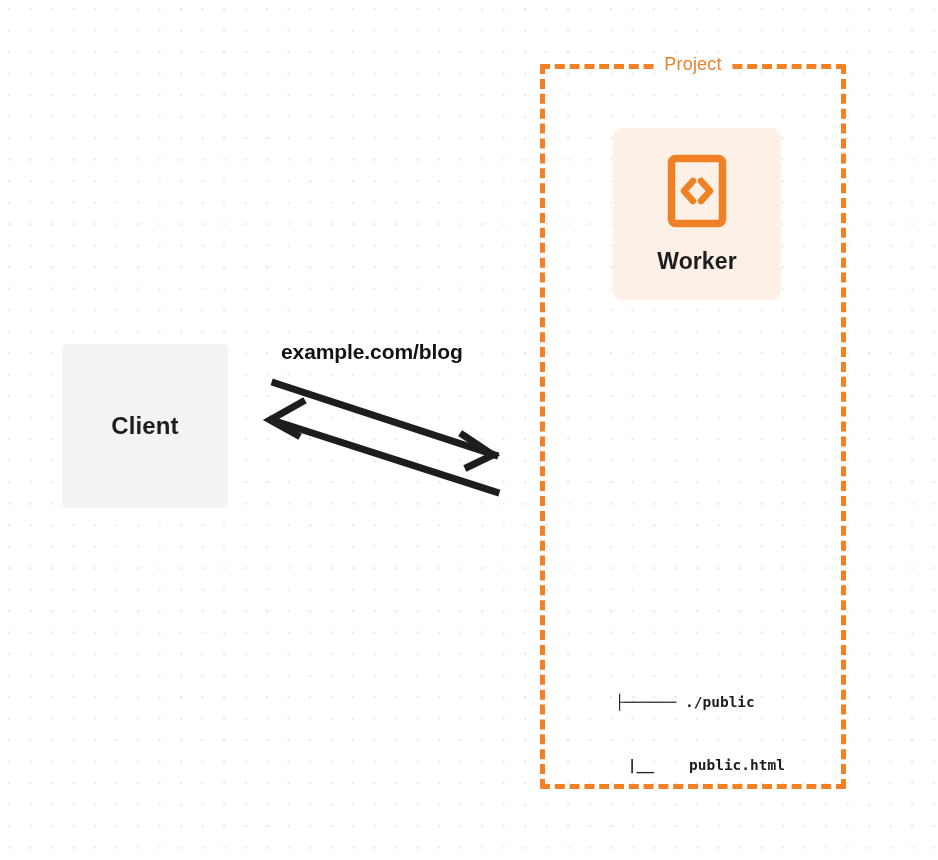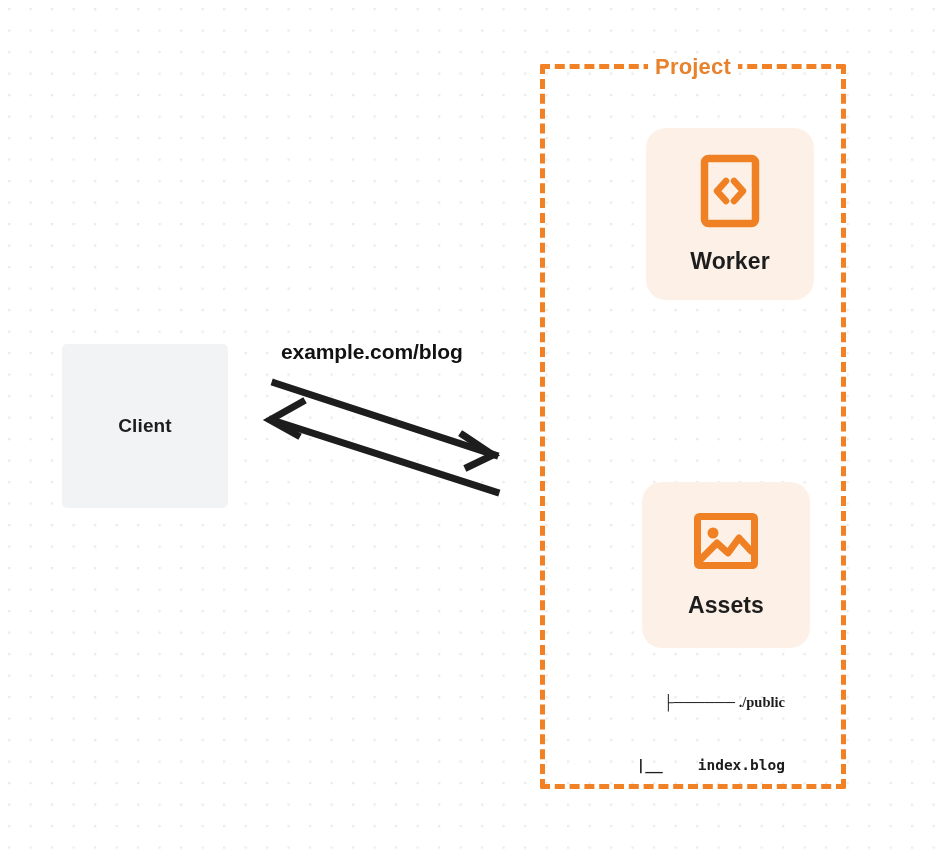--- a/index.html
+++ b/index.html
@@ -32,21 +32,21 @@
     top: 344px;
     width: 166px;
     height: 164px;
     background-color: #f2f3f4;
     border-radius: 5px;
     display: flex;
     align-items: center;
     justify-content: center;
   }
   #client-node .node-label {
-    font-size: 19px;
+    font-size: 24px;
     font-weight: bold;
     color: #1d1d1d;
     letter-spacing: 0.1px;
   }
 
   
   #connector-group {
     position: absolute;
     left: 250px;
     top: 360px;
@@ -75,37 +75,36 @@
     border: 5px dashed #f28024;
     border-radius: 2px;
   }
   #project-title {
     position: absolute;
     left: 50%;
     top: -15px;
     transform: translateX(-50%);
     background-color: #ffffff;
     padding: 0 7px;
-    font-size: 22px;
-    font-weight: bold;
+    font-size: 18px;
+    font-weight: normal;
     color: #e8822d;
     letter-spacing: 0.2px;
     white-space: nowrap;
   }
 
   
   .service-card {
     position: absolute;
     background-color: #fdf1e7;
-    border-radius: 20px;
+    border-radius: 9px;
     display: flex;
     flex-direction: column;
     align-items: center;
     justify-content: center;
-    margin-left: 33px;
   }
   #worker-card {
     left: 613px;
     top: 128px;
     width: 168px;
     height: 172px;
   }
   #assets-card {
     left: 609px;
     top: 482px;
@@ -137,22 +136,21 @@
     font-weight: bold;
     line-height: 21px;
     color: #1d1d1d;
     white-space: pre;
   }
   #file-tree .tree-line {
     display: block;
     text-align: right;
   }
   #file-tree .tree-line:first-child {
-    text-align: right;
-    font-family: Liberation Serif, serif;
+    text-align: center;
   }
 </style>
 </head>
 <body>
 
 <div id="canvas">
 
   <div id="client-node">
     <span class="node-label">Client</span>
   </div>
@@ -180,30 +178,20 @@
     <span class="service-icon">
       <svg width="60" height="74" viewBox="0 0 60 74" fill="none" xmlns="http://www.w3.org/2000/svg">
         <rect x="4.5" y="4.5" width="51" height="65" rx="4" stroke="#ef8023" stroke-width="7.5"></rect>
         <path d="M26 27 L17 37 L26 47" stroke="#ef8023" stroke-width="6.5" stroke-linecap="round" stroke-linejoin="round" fill="none"></path>
         <path d="M34 27 L43 37 L34 47" stroke="#ef8023" stroke-width="6.5" stroke-linecap="round" stroke-linejoin="round" fill="none"></path>
       </svg>
     </span>
     <span class="service-label">Worker</span>
   </div>
 
-  <div id="assets-card" class="service-card">
-    <span class="service-icon">
-      <svg width="66" height="58" viewBox="0 0 66 58" fill="none" xmlns="http://www.w3.org/2000/svg">
-        <rect x="4.5" y="4.5" width="57" height="49" rx="2" stroke="#ef8023" stroke-width="7"></rect>
-        <circle cx="20" cy="21" r="5.5" fill="#ef8023"></circle>
-        <path d="M8 47 L24 31 L35 41 L46 26 L58 39" stroke="#ef8023" stroke-width="7" stroke-linecap="round" stroke-linejoin="round" fill="none"></path>
-      </svg>
-    </span>
-    <span class="service-label">Assets</span>
-  </div>
 
   <div id="file-tree">
     <span class="tree-line">├────── ./public</span>
-    <span class="tree-line">|__    index.blog</span>
+    <span class="tree-line">|__    public.html</span>
     
   </div>
 
 </div>
 
 </body></html>

